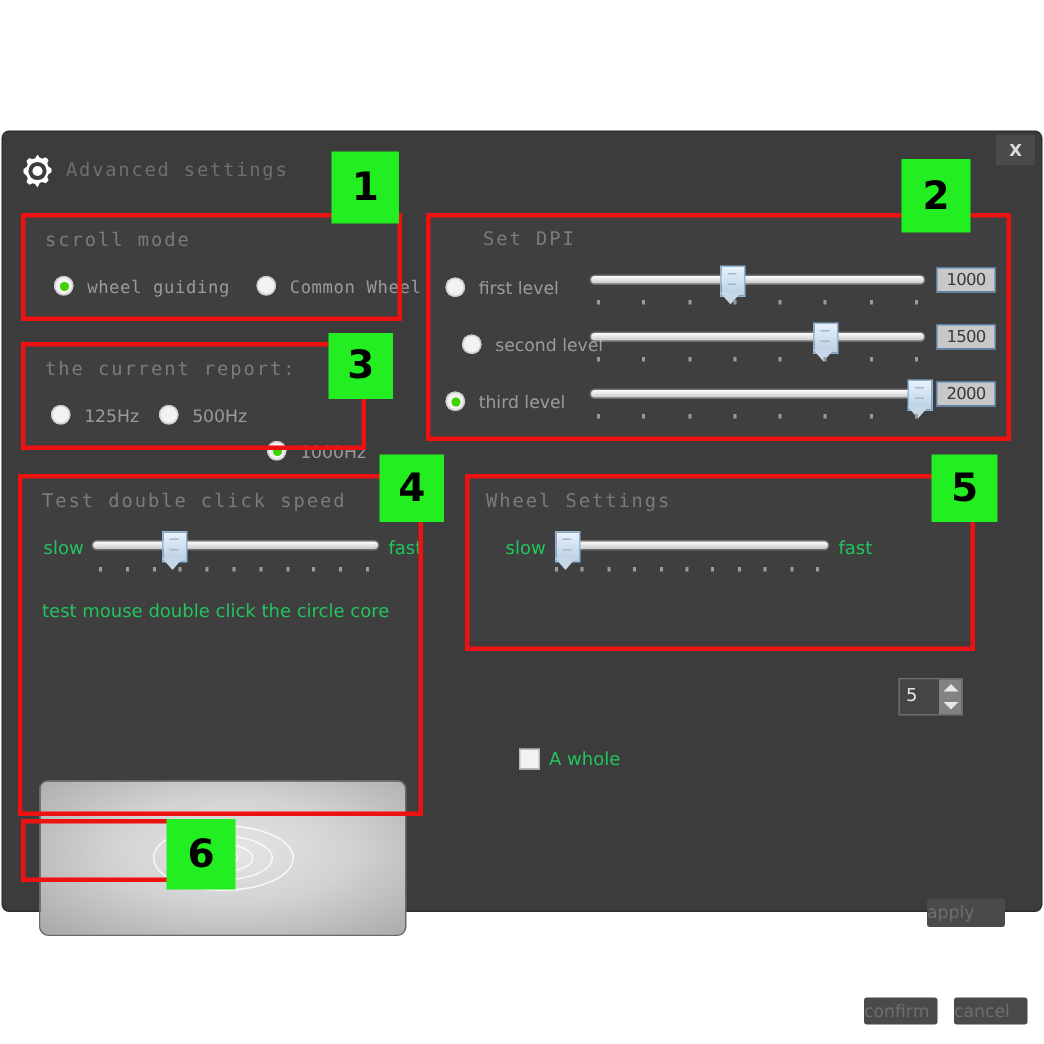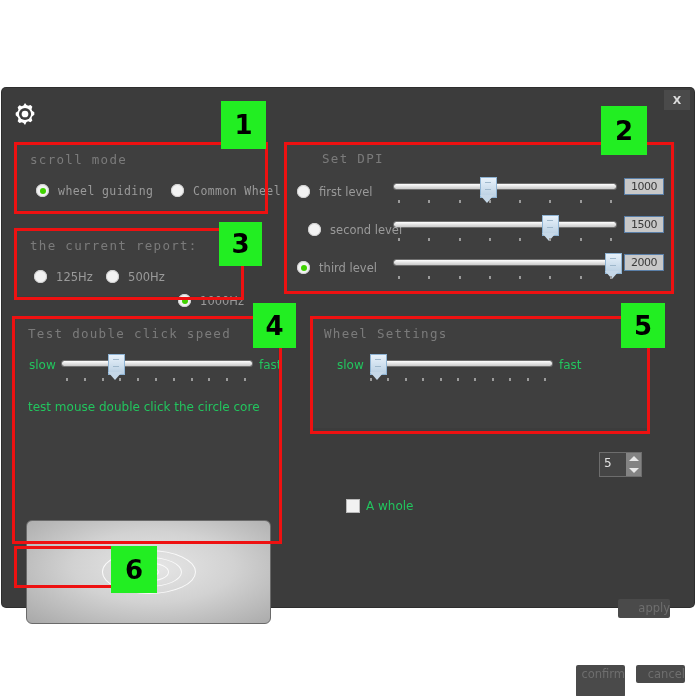--- a/index.html
+++ b/index.html
@@ -118,25 +118,25 @@
   
   #whole-box{
     position:absolute;left:344px;top:411px;width:14px;height:14px;
     background:#f2f2f2;box-shadow:inset 0 0 0 1px #b9b9b9;cursor:pointer;
   }
   #whole-label{position:absolute;left:364px;top:411px;}
 
   
   .btn{
     position:absolute;background:#4a4a4a;color:#6e6e6e;
-    font-family:"DejaVu Sans",sans-serif;font-size:11.5px;text-align:right;
+    font-family:"DejaVu Sans",sans-serif;font-size:11.5px;text-align:left;
     cursor:pointer;border-radius:2px;
   }
   #apply-btn{left:616px;top:511px;width:52px;height:19px;line-height:19px;}
-  #confirm-btn{left:574px;top:577px;width:49px;height:32px;line-height:18px;}
+  #confirm-btn{left:574px;top:577px;width:49px;height:18px;line-height:18px;}
   #cancel-btn{left:634px;top:577px;width:49px;height:18px;line-height:18px;}
   #renew-btn{
     position:absolute;left:20px;top:552px;width:98px;height:26px;
     background:#555555;color:#f0f0f0;font-family:"DejaVu Sans",sans-serif;
     font-size:8.5px;font-weight:bold;line-height:10.5px;text-align:center;
     display:flex;align-items:center;justify-content:center;cursor:pointer;
     border-radius:2px;
   }
 
   
@@ -328,20 +328,21 @@
     <div class="btn" id="apply-btn">apply</div>
     <div class="btn" id="confirm-btn">confirm</div>
     <div class="btn" id="cancel-btn">cancel</div>
   </div>
 
   <svg id="gear-icon" viewBox="0 0 24 24">
     <path fill="#ffffff" d="M12 1.8l1.4 2.0c.5.1 1.0.3 1.4.6l2.3-.8 1.7 1.7-.8 2.3c.3.4.5.9.6 1.4l2.0 1.4v2.4l-2.0 1.4c-.1.5-.3 1.0-.6 1.4l.8 2.3-1.7 1.7-2.3-.8c-.4.3-.9.5-1.4.6L12 22.2l-1.4-2.0c-.5-.1-1.0-.3-1.4-.6l-2.3.8-1.7-1.7.8-2.3c-.3-.4-.5-.9-.6-1.4L3.4 13.2v-2.4l2.0-1.4c.1-.5.3-1.0.6-1.4l-.8-2.3 1.7-1.7 2.3.8c.4-.3.9-.5 1.4-.6L12 1.8z"></path>
     <circle cx="12" cy="12" r="5.6" fill="#3c3c3c"></circle>
     <circle cx="12" cy="12" r="3.1" fill="#ffffff"></circle>
   </svg>
+  <div id="title-text">Advanced settings</div>
 
   <div class="anno-box" style="left:14px;top:142px;width:254px;height:72px;"></div>
   <div class="anno-box" style="left:284px;top:142px;width:390px;height:152px;"></div>
   <div class="anno-box" style="left:14px;top:228px;width:230px;height:72px;"></div>
   <div class="anno-box" style="left:12px;top:316px;width:270px;height:228px;"></div>
   <div class="anno-box" style="left:310px;top:316px;width:340px;height:118px;"></div>
   <div class="anno-box" style="left:14px;top:546px;width:130px;height:42px;"></div>
 
   <div class="anno-badge" style="left:221px;top:101px;width:45px;height:48px;">1</div>
   <div class="anno-badge" style="left:601px;top:106px;width:46px;height:49px;">2</div>

